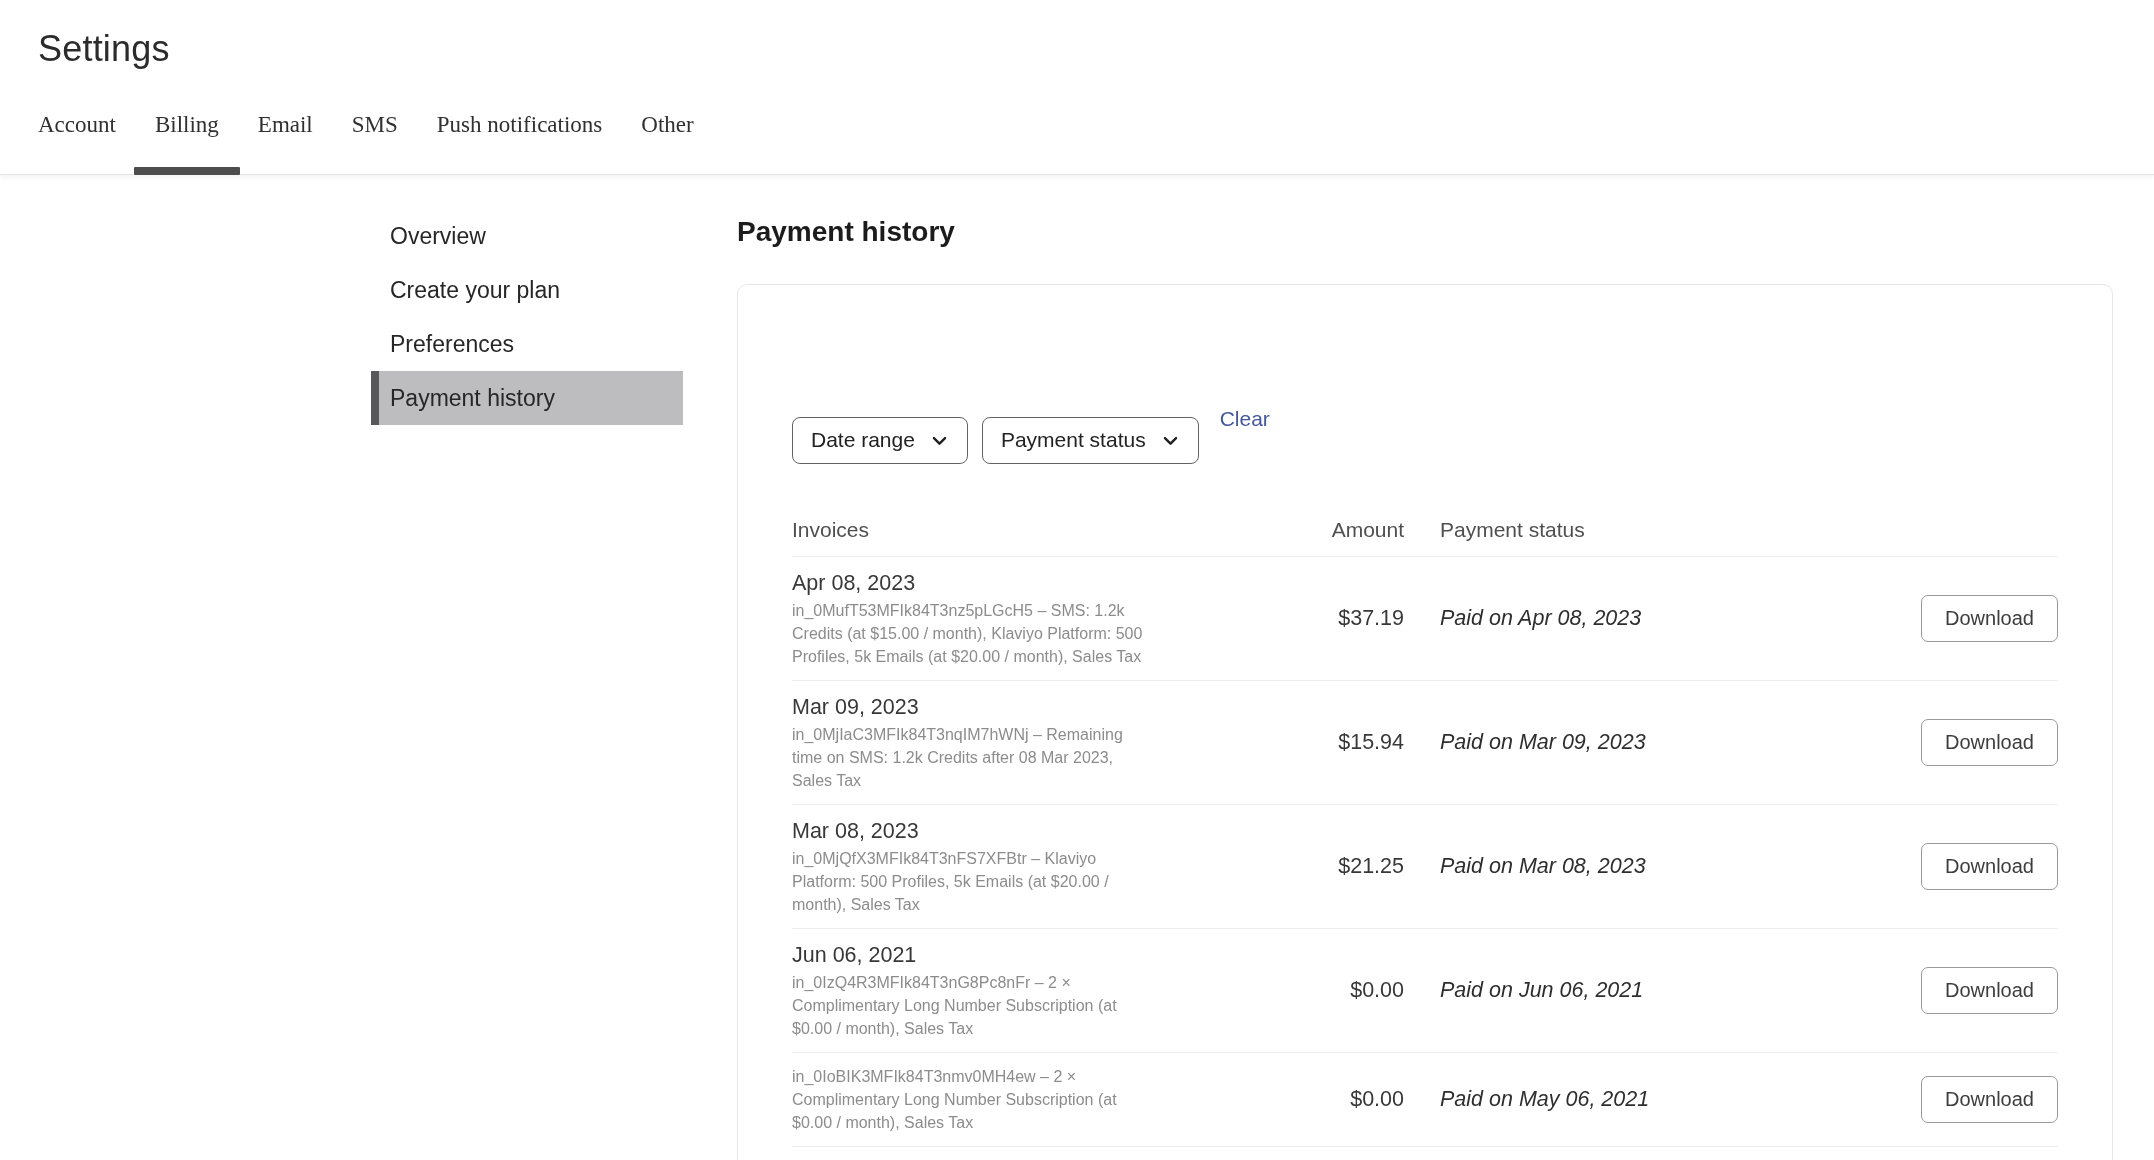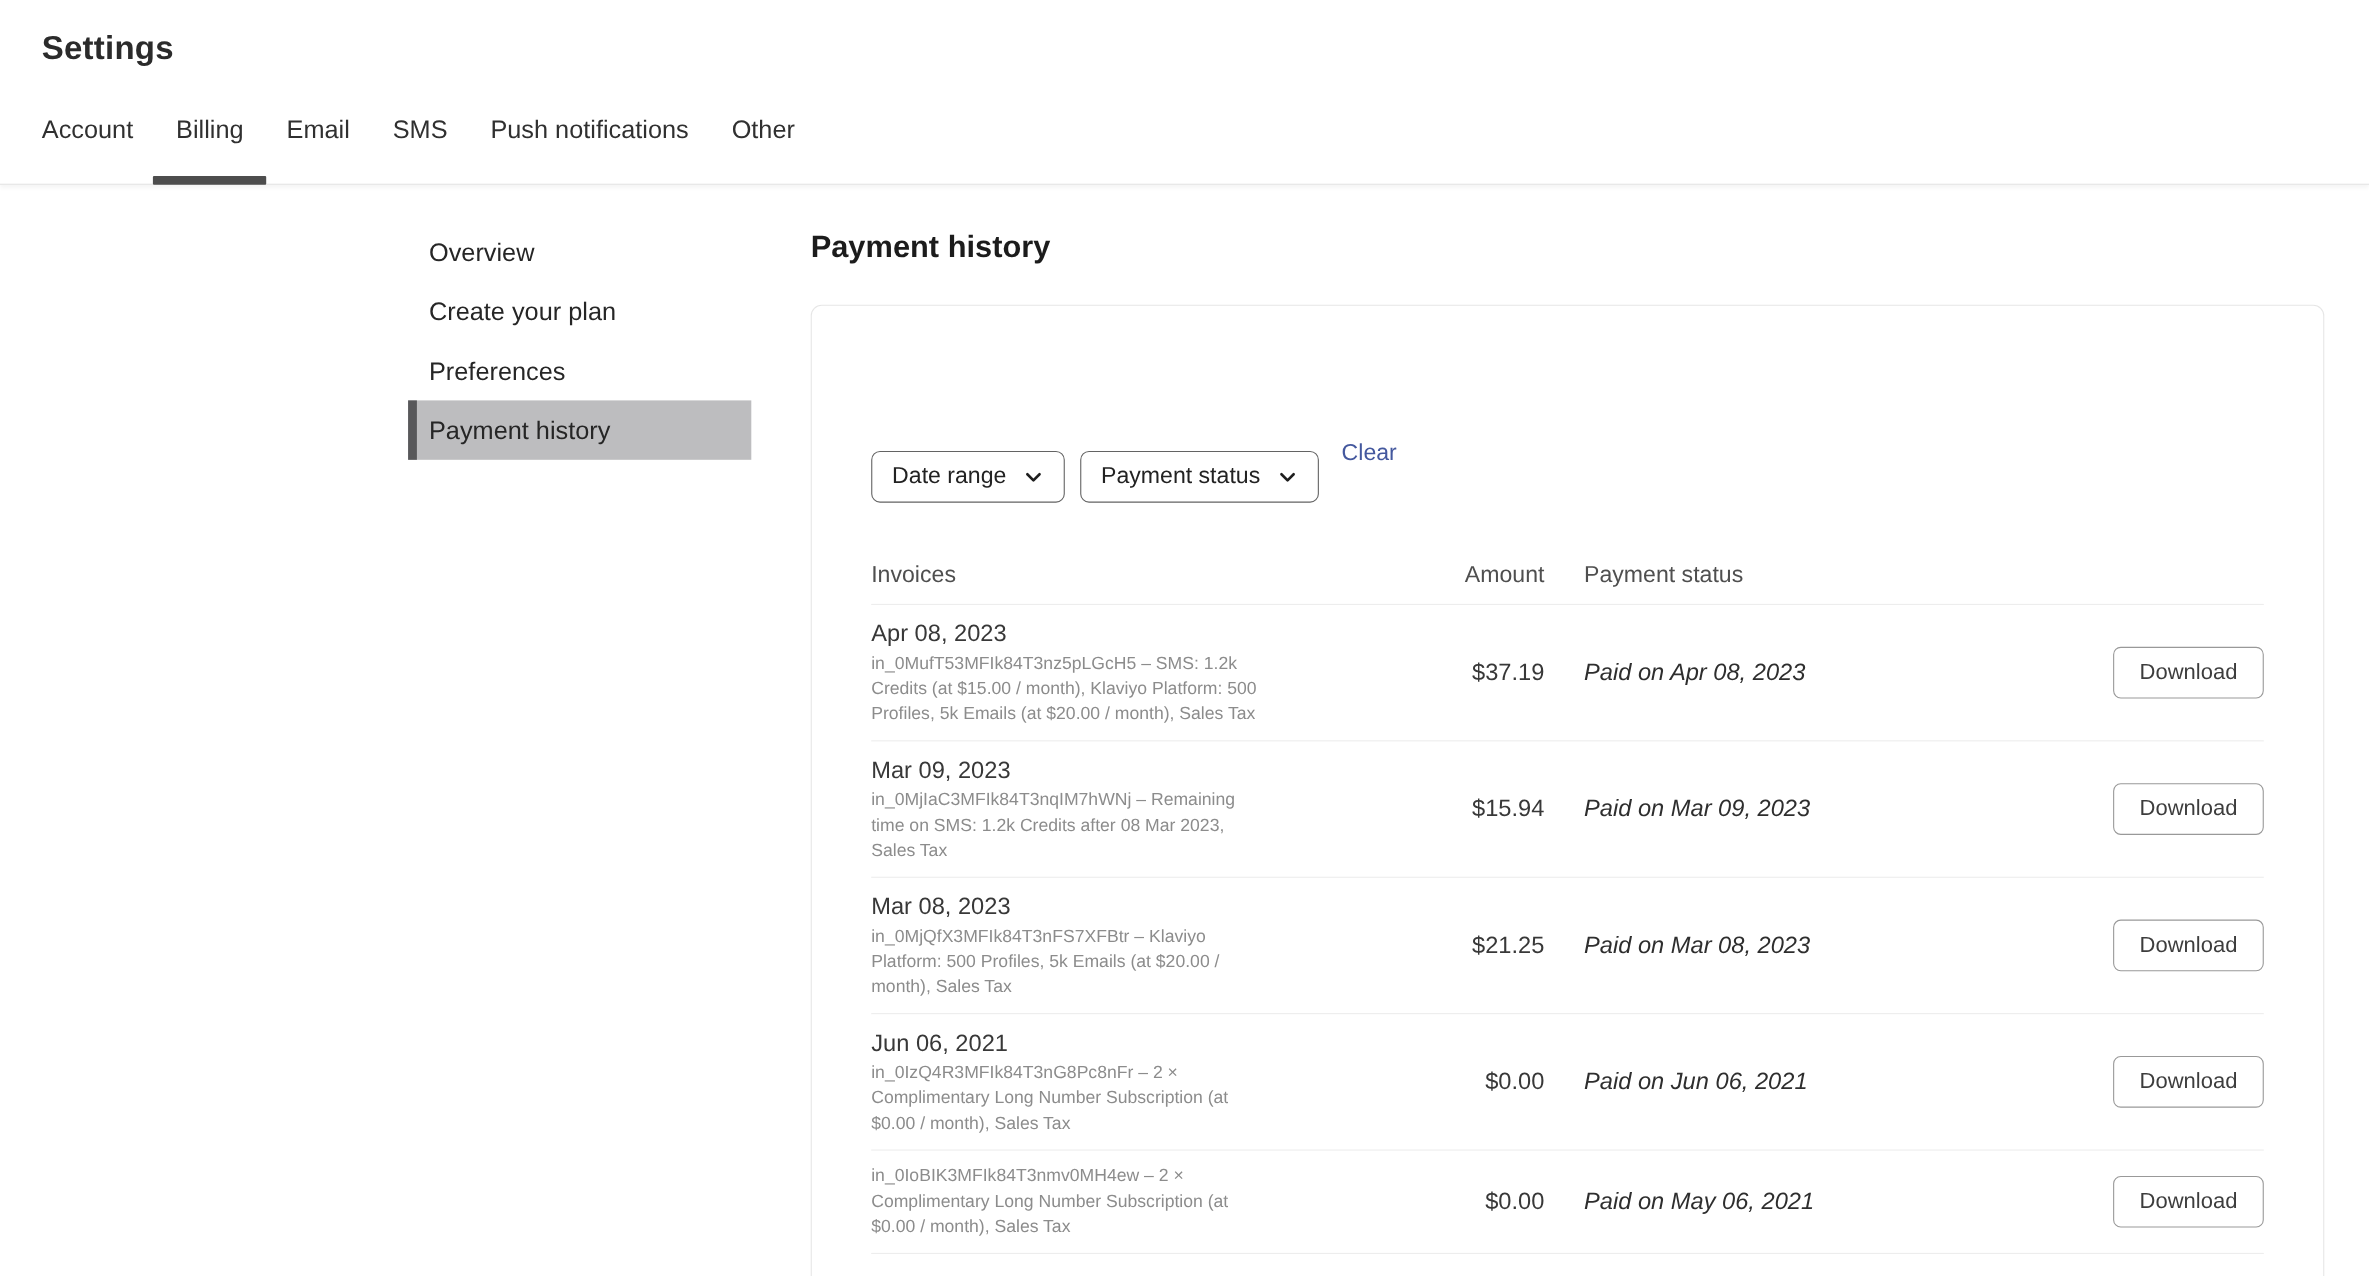--- a/index.html
+++ b/index.html
@@ -2,25 +2,25 @@
 <html><head>
 <meta charset="utf-8">
 <style>
   * { margin:0; padding:0; box-sizing:border-box; }
   html,body { width:2154px; height:1160px; overflow:hidden; background:#ffffff;
               font-family:"Liberation Sans", sans-serif; color:#2d2d2d; }
 
   
   .header { position:relative; border-bottom:1px solid #e3e3e3;
             box-shadow:0 3px 4px rgba(0,0,0,0.045); background:#fff; }
-  .settings-title { font-size:30px; font-weight:700; color:#2b2b2b;
+  .settings-title { font-size:36px; font-weight:400; color:#2b2b2b;
                     margin:28px 0 0 38px; letter-spacing:.2px; }
   .tabs { display:flex; gap:39px; margin-top:42px; padding-left:38px; }
   .tab { background:none; border:none; cursor:pointer; position:relative;
-         padding:0 0 36px 0; font-family:Liberation Sans, sans-serif; }
+         padding:0 0 36px 0; font-family:Liberation Serif, serif; }
   .tab-label { font-size:23px; color:#303030; }
   .tab.active::after { content:""; position:absolute; left:-21px; right:-21px;
                        bottom:-1px; height:8px; background:#4d4d4d; border-radius:1px; }
 
   
   .content { display:flex; align-items:flex-start; }
   .sidebar { margin-left:371px; width:312px; padding-top:34px; flex:none; }
   .sidebar-item { position:relative; display:flex; align-items:center; height:54px;
                   padding-left:19px; cursor:pointer; }
   .sidebar-label { font-size:23px; color:#262626; }

